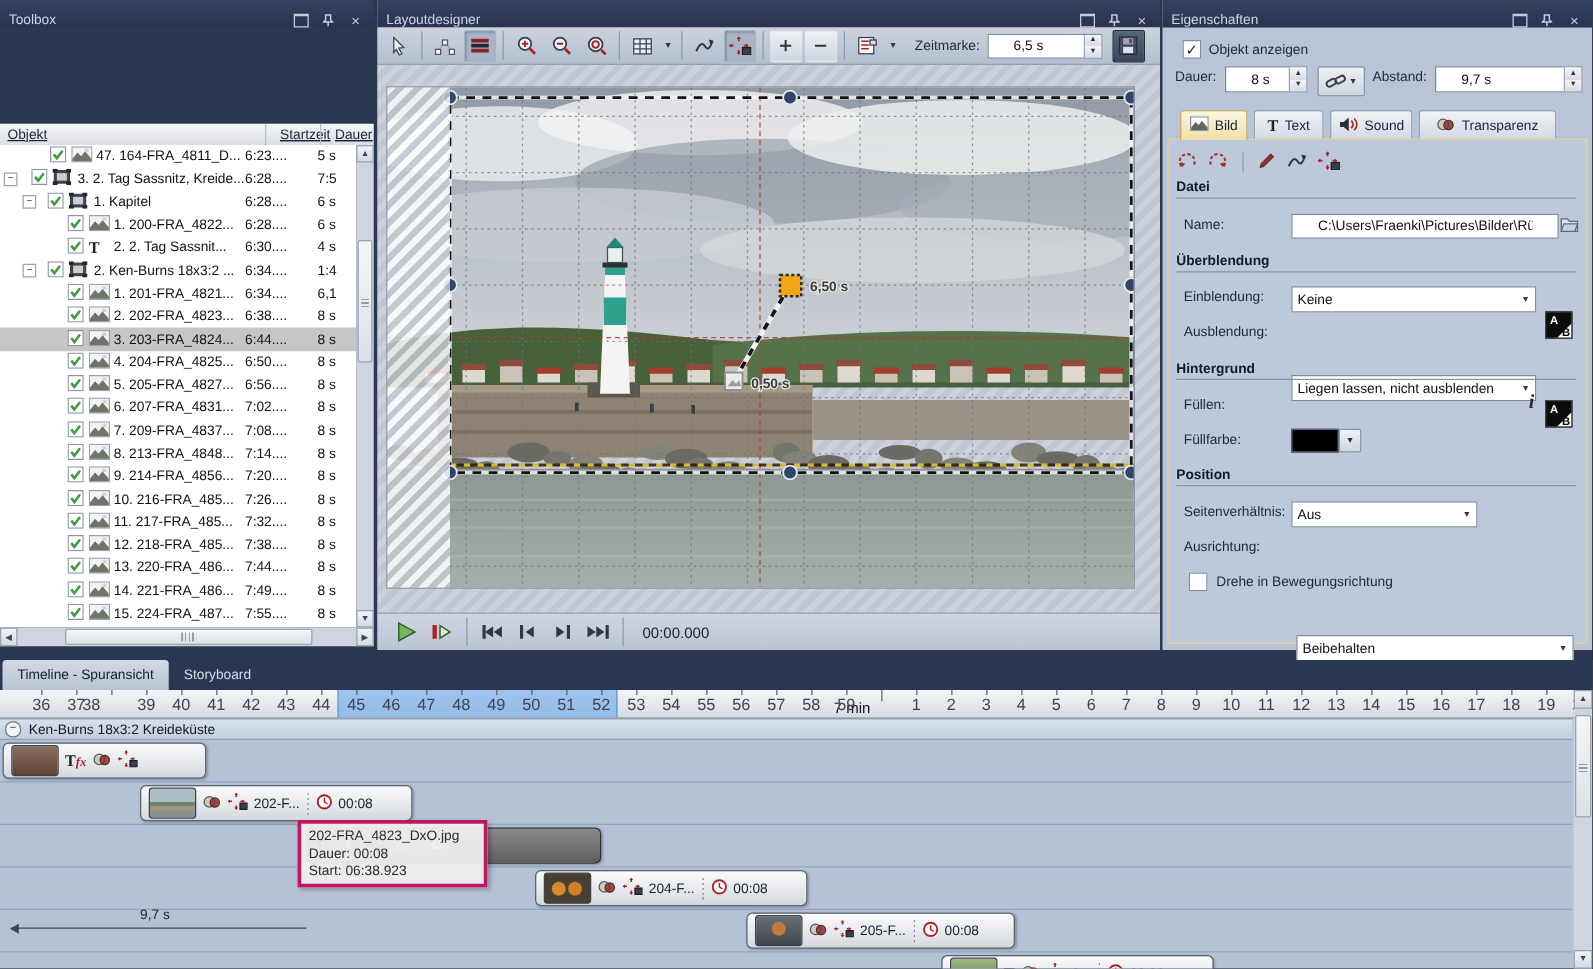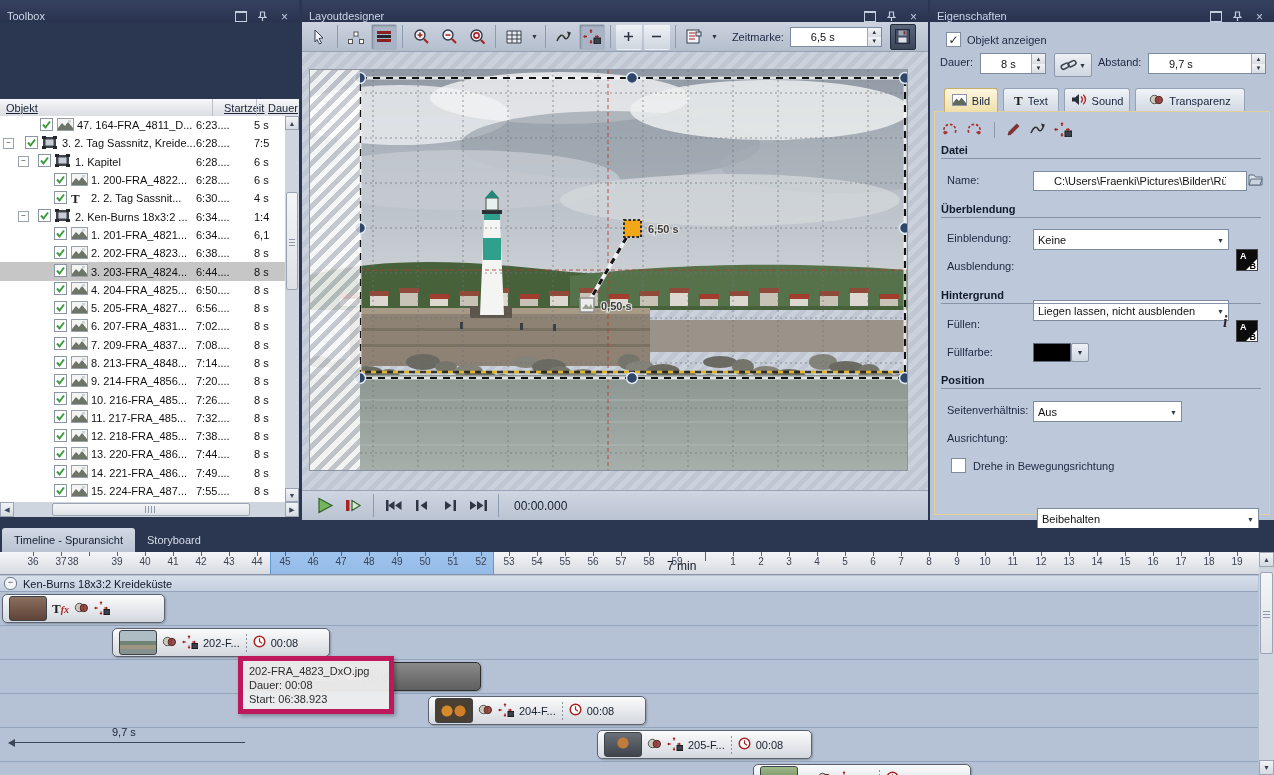--- a/index.html
+++ b/index.html
@@ -80,21 +80,21 @@
   .alignico{width:13px;height:13px;border:1px dotted #4a5870;position:relative;margin-right:5px;}
   .alignico::after{content:"";position:absolute;left:4px;top:4px;width:4px;height:4px;background:#3c4a62;}
   
   #timeline{position:absolute;left:0;top:528px;width:1274px;height:247px;background:#b5c2d6;}
   #tl-tabbar{position:absolute;left:0;top:0;width:100%;height:24px;background:#2b3650;display:flex;}
   .tl-tab{display:flex;align-items:center;padding:0 12px;color:#d6ddea;}
   .tl-tab.active{background:linear-gradient(#d3d9e4,#b9c3d3);color:#121e34;border-radius:3px 3px 0 0;margin-left:2px;}
   #ruler{position:absolute;left:0;top:24px;width:1274px;height:22px;background:linear-gradient(#f4f5f8,#d7dbe1);border-bottom:1px solid #8b94a4;overflow:hidden;}
   .tick{position:absolute;top:0;width:1px;height:4px;background:#5a6170;}
   .tick.minute{height:9px;}
-  .ticknum{position:absolute;top:4px;font-size:10px;color:#3c4454;transform:translateX(-50%);}
+  .ticknum{position:absolute;top:4px;font-size:13px;color:#3c4454;transform:translateX(-50%);}
   #ruler-min{position:absolute;top:7px;font-size:12px;color:#10151f;}
   #ruler-hi{position:absolute;top:0;height:22px;background:rgba(106,166,233,.62);border-left:1px solid #5d9bd8;border-right:1px solid #5d9bd8;}
   #tl-group{position:absolute;left:0;top:48px;width:1258px;height:16px;background:linear-gradient(#d7dfeb,#c3cfdf);
             border-bottom:1px solid #94a3ba;display:flex;align-items:center;gap:6px;padding-left:4px;box-sizing:border-box;color:#101828;}
   .gexp{width:11px;height:11px;border:1px solid #6d7popup;border:1px solid #6d7a90;border-radius:6px;background:#f2f4f7;font-size:9px;line-height:9px;text-align:center;color:#333;}
   #tl-tracks{position:absolute;left:0;top:64px;width:1258px;height:183px;overflow:hidden;}
   .track{position:absolute;left:0;width:100%;height:34px;border-bottom:1px solid #93a5bd;box-sizing:border-box;}
   .clip{position:absolute;top:2px;height:29px;border:1px solid #5d636e;border-radius:5px;
         background:linear-gradient(#fbfbfc,#d4d8de);display:flex;align-items:center;gap:5px;padding:0 6px;box-sizing:border-box;
         box-shadow:1px 1px 2px rgba(0,0,0,.25);white-space:nowrap;overflow:hidden;}
@@ -105,21 +105,21 @@
   .clip.sel .tm{color:#111;}
   .clip .thumb{width:36px;height:23px;border:1px solid #3c424c;border-radius:3px;flex:0 0 auto;}
   .clip .csep{width:1px;align-self:stretch;margin:4px 1px;background:repeating-linear-gradient(0deg,#8a8f98 0 2px,transparent 2px 4px);}
   .th-seaside2{background:linear-gradient(#aebcc4 0 45%,#6f8472 45% 60%,#a09580 60% 78%,#87928e 78%);}
   .th-brown{background:linear-gradient(#8a6f5f,#5f4337);}
   .th-rings{background:radial-gradient(circle 6px at 11px 12px,#d78a2a 0 5px,transparent 6px),radial-gradient(circle 6px at 24px 12px,#cf7f25 0 5px,transparent 6px),#4a3f33;}
   .th-person{background:radial-gradient(circle 7px at 18px 10px,#c07c3a 0 5px,transparent 6px),linear-gradient(#6a7078,#3f444c);}
   .th-green{background:linear-gradient(#9fb98a,#55703f);}
   #tl-gap-line{position:absolute;height:0;border-top:1px solid #3a4556;}
   #tl-gap-line::before{content:"";position:absolute;left:-1px;top:-4px;border-top:4px solid transparent;border-bottom:4px solid transparent;border-right:7px solid #3a4556;}
-  #tooltip{position:absolute;background:rgba(238,238,238,.95);border:5px solid #be185d;box-shadow:2px 2px 4px rgba(0,0,0,.3);
+  #tooltip{position:absolute;background:rgba(238,238,238,.95);border:3px solid #be185d;box-shadow:2px 2px 4px rgba(0,0,0,.3);
            padding:3px 6px;color:#2c2c2c;line-height:14px;z-index:30;}
   
   .khlabel{font:bold 11px "Liberation Sans",sans-serif;fill:#3b3b3b;paint-order:stroke;stroke:#e8e8e8;stroke-width:2px;}
 </style>
 </head>
 <body>
 
 <div id="app">
 
   <section id="toolbox">

